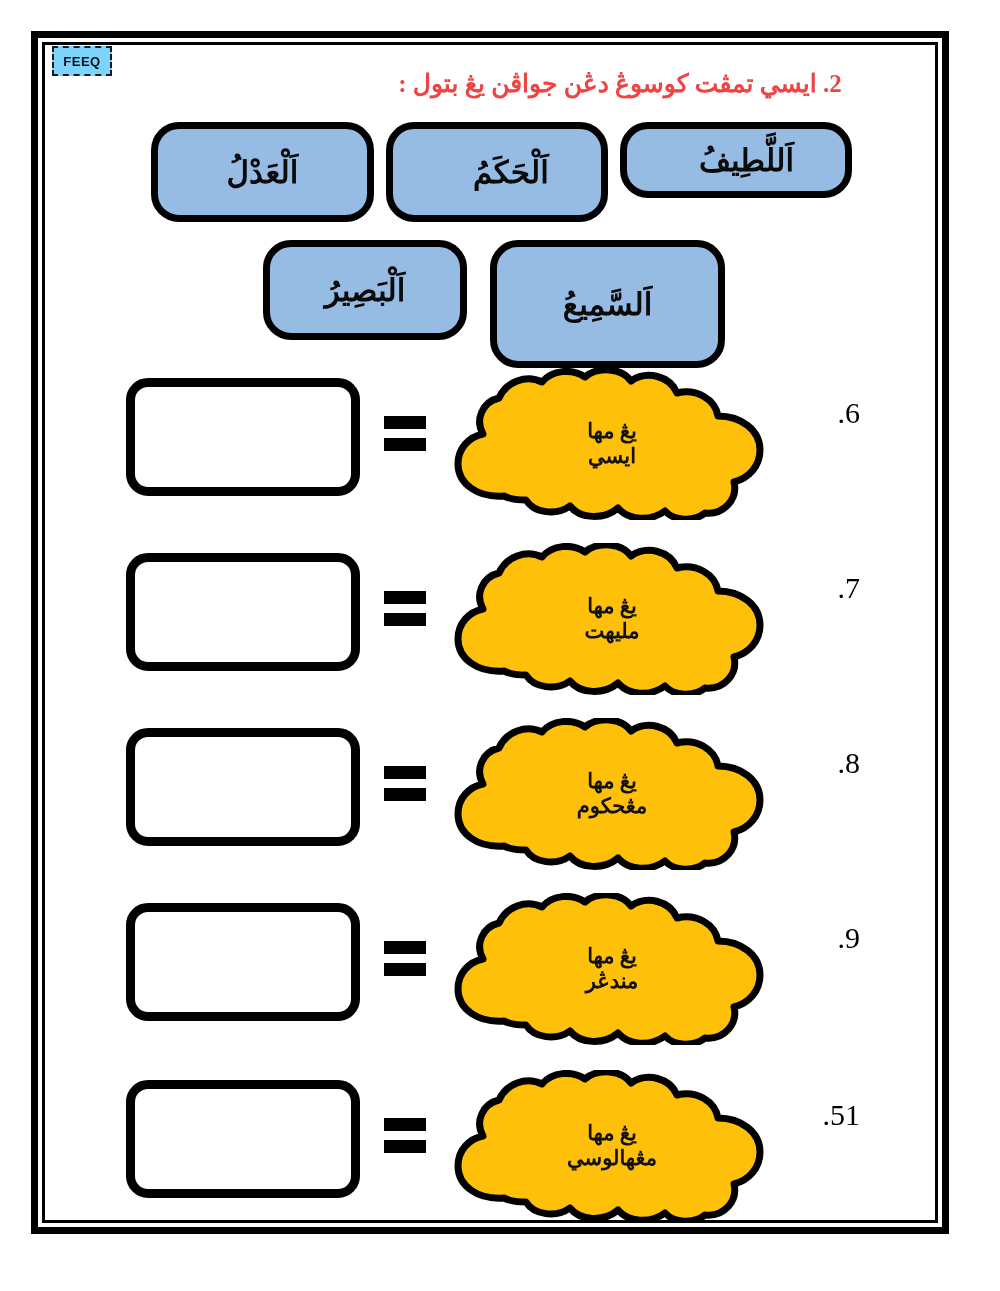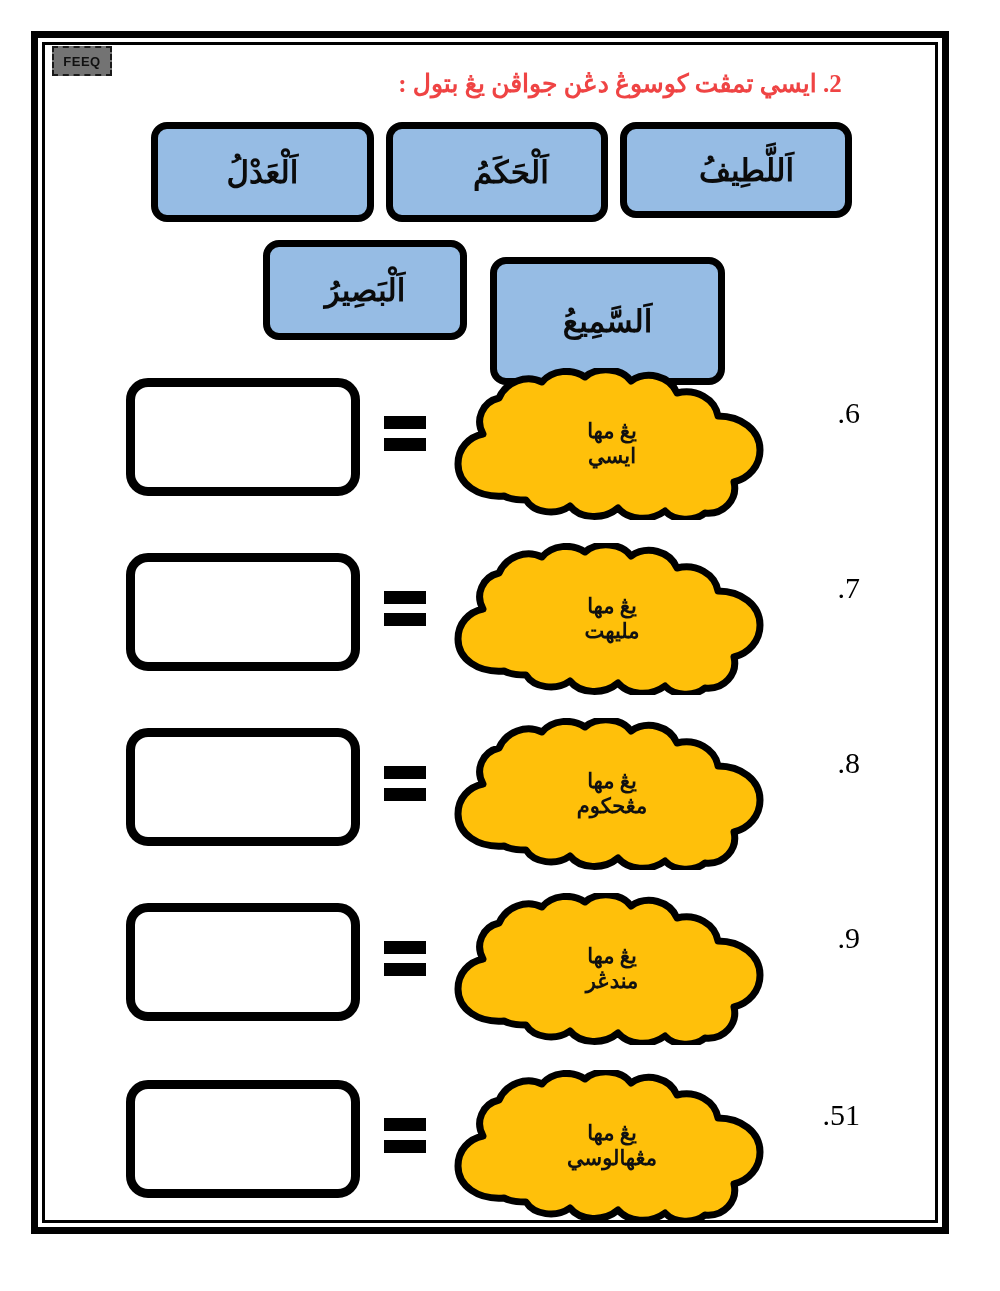--- a/index.html
+++ b/index.html
@@ -50,21 +50,21 @@
     border: 2.5px dashed #1a1a1a;
     box-sizing: border-box;
     display: flex;
     align-items: center;
     justify-content: center;
     font-family: "Liberation Sans", sans-serif;
     font-size: 13px;
     font-weight: 700;
     letter-spacing: 0.5px;
     color: #111111;
-    background: #737373;
+    background: #7dd3fc;
   }
 
   
   .title {
     position: absolute;
     right: 60px;
     top: 68px;
     width: 640px;
     text-align: center;
     direction: rtl;
@@ -73,39 +73,39 @@
     font-weight: 700;
     color: #ef4444;
     line-height: 1.3;
   }
 
   
   .blue-box {
     position: absolute;
     background: #96bce4;
     border: 7px solid #000000;
-    border-radius: 16px;
+    border-radius: 28px;
     box-sizing: border-box;
     display: flex;
     align-items: center;
     justify-content: center;
     direction: rtl;
     font-family: "Liberation Serif", "DejaVu Serif", serif;
     font-size: 31px;
     font-weight: 700;
     color: #0b0b0b;
     white-space: nowrap;
   }
 
   
-  #opt-latif   { right: 148px; top: 122px; width: 232px; height: 96px; padding-left: 21px; }
+  #opt-latif   { right: 148px; top: 122px; width: 232px; height: 76px; padding-left: 21px; }
   #opt-hakam   { right: 392px; top: 122px; width: 222px; height: 100px; padding-left: 28px; }
   #opt-adl     { right: 626px; top: 122px; width: 223px; height: 100px; }
   
-  #opt-sami    { right: 275px; top: 257px; width: 235px; height: 128px; }
+  #opt-sami    { right: 275px; top: 240px; width: 235px; height: 128px; }
   #opt-basir   { right: 533px; top: 240px; width: 204px; height: 100px; }
 
   
   .qrow {
     position: absolute;
     left: 0;
     width: 1000px;
     height: 160px;
   }
 

